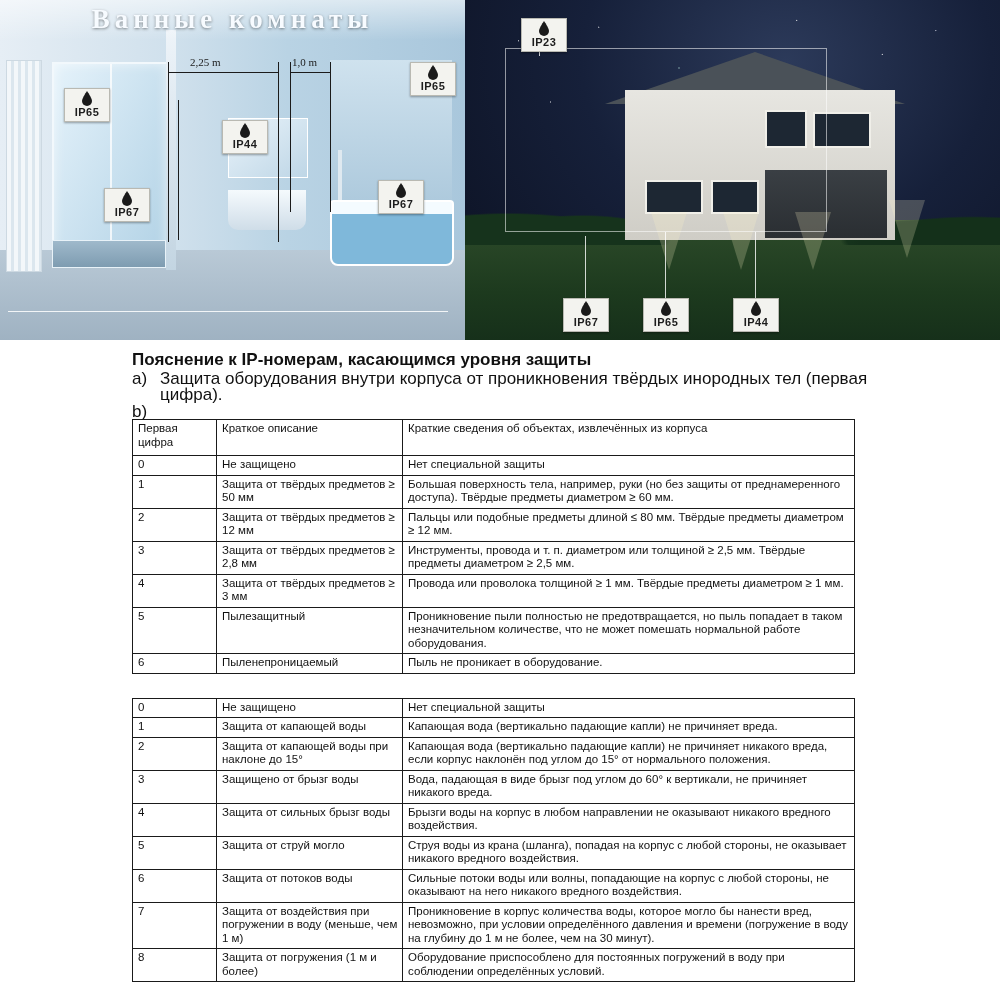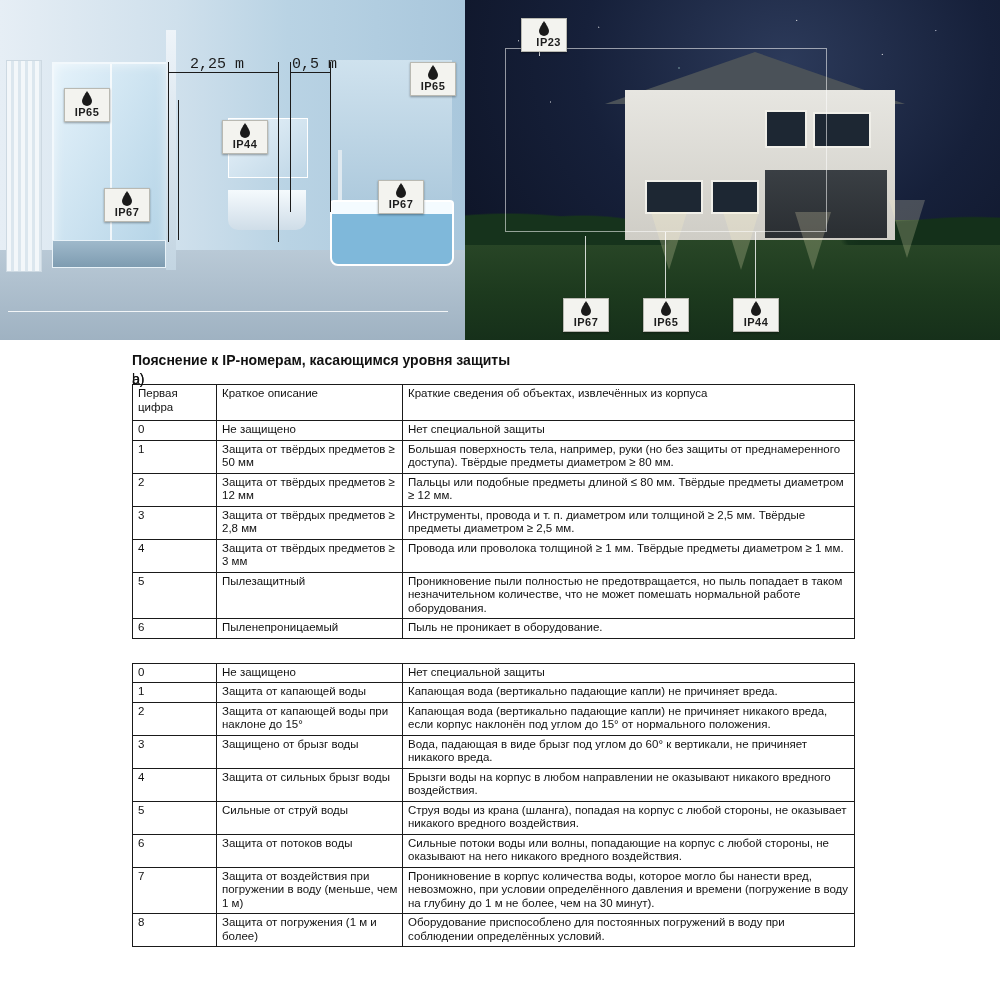--- a/index.html
+++ b/index.html
@@ -243,34 +243,34 @@
     display: block;
     font-size: 11px;
     font-weight: bold;
     color: #1d1d1d;
     letter-spacing: .5px;
     line-height: 11px;
   }
 
   .dimension {
     position: absolute;
-    font-size: 15px;
+    font-size: 11px;
     color: #1b1b1b;
-    font-family: Liberation Mono, monospace;
+    font-family: Liberation Serif, serif;
   }
   .dimline {
     position: absolute;
     background: #1b1b1b;
   }
 
   
   .textblock {
     margin: 12px 0 0 132px;
     width: 760px;
-    font-size: 14px;
+    font-size: 17px;
     line-height: 16px;
   }
   .textblock .lead-title {
     font-weight: bold;
     margin-bottom: 3px;
   }
   .textblock ol {
     margin: 0;
     padding: 0 0 0 28px;
     list-style: none;
@@ -327,21 +327,21 @@
     <div class="tub"></div>
 
     <div class="dimline" style="left:168px; top:72px; width:110px; height:1px;"></div>
     <div class="dimline" style="left:168px; top:62px; width:1px; height:180px;"></div>
     <div class="dimline" style="left:278px; top:62px; width:1px; height:180px;"></div>
     <div class="dimension" style="left:190px; top:56px;">2,25 m</div>
 
     <div class="dimline" style="left:290px; top:72px; width:40px; height:1px;"></div>
     <div class="dimline" style="left:290px; top:62px; width:1px; height:150px;"></div>
     <div class="dimline" style="left:330px; top:62px; width:1px; height:150px;"></div>
-    <div class="dimension" style="left:292px; top:56px;">0,5 m</div>
+    <div class="dimension" style="left:292px; top:56px;">1,0 m</div>
 
     <div class="dimline" style="left:178px; top:100px; width:1px; height:140px;"></div>
 
     <div class="ip" style="left:64px; top:88px;">
       <svg class="drop" viewBox="0 0 12 15">
         <path d="M6 0 C6 0 11 7 11 10 A5 5 0 0 1 1 10 C1 7 6 0 6 0 Z" fill="#1a1a1a"></path>
       </svg>
       <span class="lbl">IP65</span>
     </div>
 
@@ -366,20 +366,21 @@
       <span class="lbl">IP65</span>
     </div>
 
     <div class="ip" style="left:378px; top:180px;">
       <svg class="drop" viewBox="0 0 12 15">
         <path d="M6 0 C6 0 11 7 11 10 A5 5 0 0 1 1 10 C1 7 6 0 6 0 Z" fill="#1a1a1a"></path>
       </svg>
       <span class="lbl">IP67</span>
     </div>
 
+    <div class="banner bathb">Ванные комнаты</div>
   </div>
 
   <div class="panel street">
     <div class="sky-stars"></div>
     <div class="lawn"></div>
     <div class="trees"></div>
     <div class="roof"></div>
     <div class="house"></div>
     <div class="garage"></div>
 
@@ -392,21 +393,21 @@
     <div class="glow" style="left:258px; top:212px;"></div>
     <div class="glow" style="left:330px; top:212px;"></div>
     <div class="glow" style="left:424px; top:200px;"></div>
 
     <div class="guide" style="left:40px; top:48px; width:320px; height:182px; border-color:rgba(255,255,255,.55);"></div>
     <div class="lead" style="left:74px; top:42px; height:14px;"></div>
     <div class="lead" style="left:120px; top:236px; height:64px;"></div>
     <div class="lead" style="left:200px; top:232px; height:66px;"></div>
     <div class="lead" style="left:290px; top:232px; height:66px;"></div>
 
-    <div class="ip" style="left:56px; top:18px;text-align:right;">
+    <div class="ip" style="left:56px; top:18px;">
       <svg class="drop" viewBox="0 0 12 15">
         <path d="M6 0 C6 0 11 7 11 10 A5 5 0 0 1 1 10 C1 7 6 0 6 0 Z" fill="#1a1a1a"></path>
       </svg>
       <span class="lbl">IP23</span>
     </div>
 
     <div class="ip" style="left:98px; top:298px;">
       <svg class="drop" viewBox="0 0 12 15">
         <path d="M6 0 C6 0 11 7 11 10 A5 5 0 0 1 1 10 C1 7 6 0 6 0 Z" fill="#1a1a1a"></path>
       </svg>
@@ -428,20 +429,21 @@
     </div>
 
   </div>
 </div>
 
 <div class="textblock">
   <div class="lead-title">Пояснение к IP-номерам, касающимся уровня защиты</div>
   <ol>
     <li>
       <span class="mark">a)</span>
+      <span>Защита оборудования внутри корпуса от проникновения твёрдых инородных тел (первая цифра).</span>
     </li>
     <li>
       <span class="mark">b)</span>
     </li>
   </ol>
 </div>
 
 <table class="ip-table">
   <tbody>
       <tr class="head">
@@ -450,21 +452,21 @@
     <td class="c3">Краткие сведения об объектах, извлечённых из корпуса</td>
   </tr>
   <tr>
     <td class="c1">0</td>
     <td class="c2">Не защищено</td>
     <td class="c3">Нет специальной защиты</td>
   </tr>
   <tr>
     <td class="c1">1</td>
     <td class="c2">Защита от твёрдых предметов ≥ 50 мм</td>
-    <td class="c3">Большая поверхность тела, например, руки (но без защиты от преднамеренного доступа). Твёрдые предметы диаметром ≥ 80 мм.</td>
+    <td class="c3">Большая поверхность тела, например, руки (но без защиты от преднамеренного доступа). Твёрдые предметы диаметром ≥ 60 мм.</td>
   </tr>
   <tr>
     <td class="c1">2</td>
     <td class="c2">Защита от твёрдых предметов ≥ 12 мм</td>
     <td class="c3">Пальцы или подобные предметы длиной ≤ 80 мм. Твёрдые предметы диаметром ≥ 12 мм.</td>
   </tr>
   <tr>
     <td class="c1">3</td>
     <td class="c2">Защита от твёрдых предметов ≥ 2,8 мм</td>
     <td class="c3">Инструменты, провода и т. п. диаметром или толщиной ≥ 2,5 мм. Твёрдые предметы диаметром ≥ 2,5 мм.</td>
@@ -511,21 +513,21 @@
     <td class="c2">Защищено от брызг воды</td>
     <td class="c3">Вода, падающая в виде брызг под углом до 60° к вертикали, не причиняет никакого вреда.</td>
   </tr>
   <tr>
     <td class="c1">4</td>
     <td class="c2">Защита от сильных брызг воды</td>
     <td class="c3">Брызги воды на корпус в любом направлении не оказывают никакого вредного воздействия.</td>
   </tr>
   <tr>
     <td class="c1">5</td>
-    <td class="c2">Сильные от струй воды</td>
+    <td class="c2">Защита от струй могло</td>
     <td class="c3">Струя воды из крана (шланга), попадая на корпус с любой стороны, не оказывает никакого вредного воздействия.</td>
   </tr>
   <tr>
     <td class="c1">6</td>
     <td class="c2">Защита от потоков воды</td>
     <td class="c3">Сильные потоки воды или волны, попадающие на корпус с любой стороны, не оказывают на него никакого вредного воздействия.</td>
   </tr>
   <tr>
     <td class="c1">7</td>
     <td class="c2">Защита от воздействия при погружении в воду (меньше, чем 1 м)</td>

